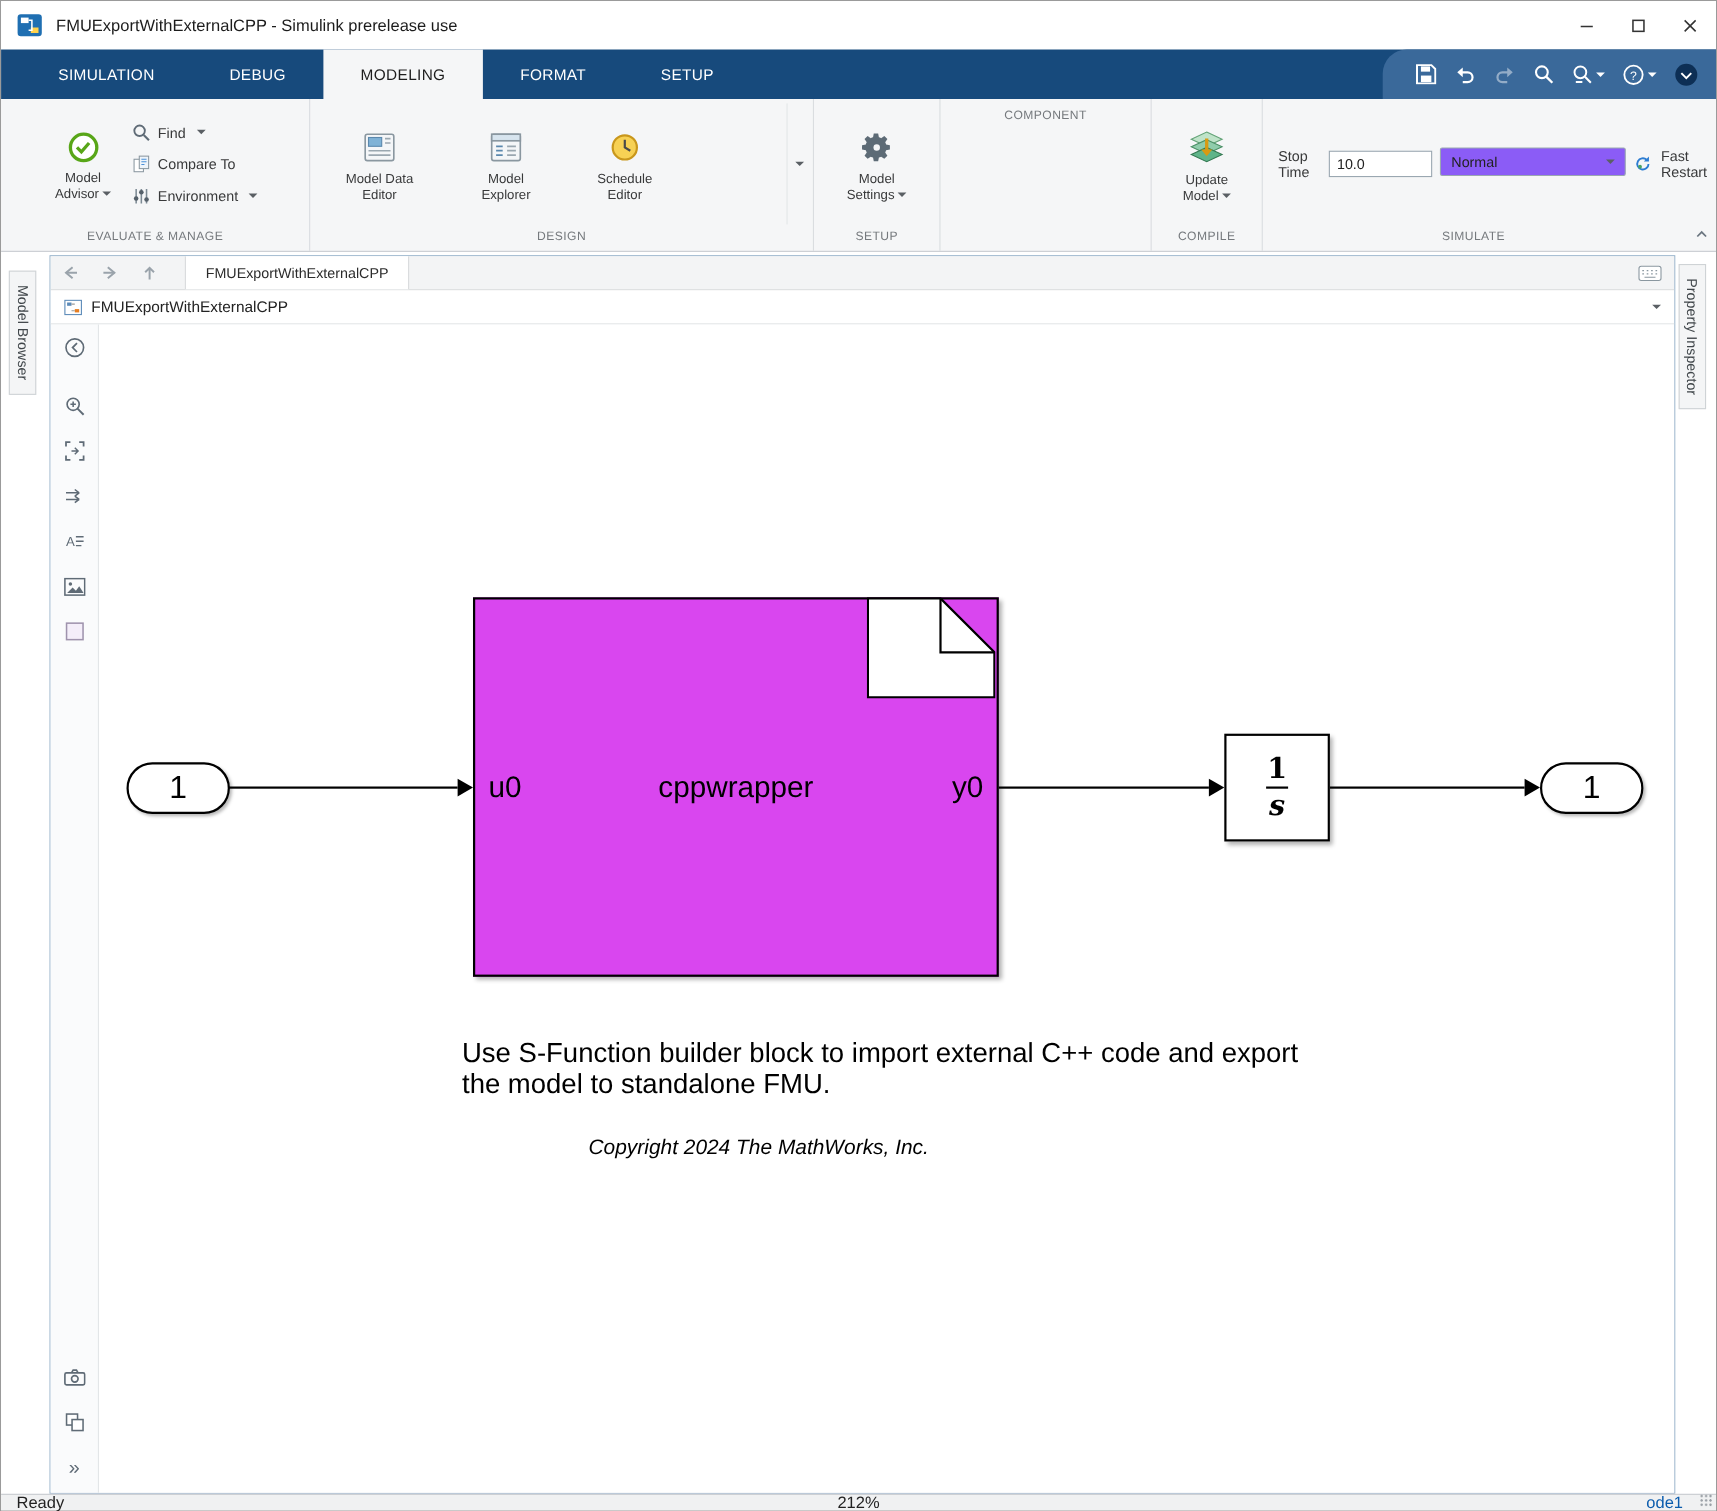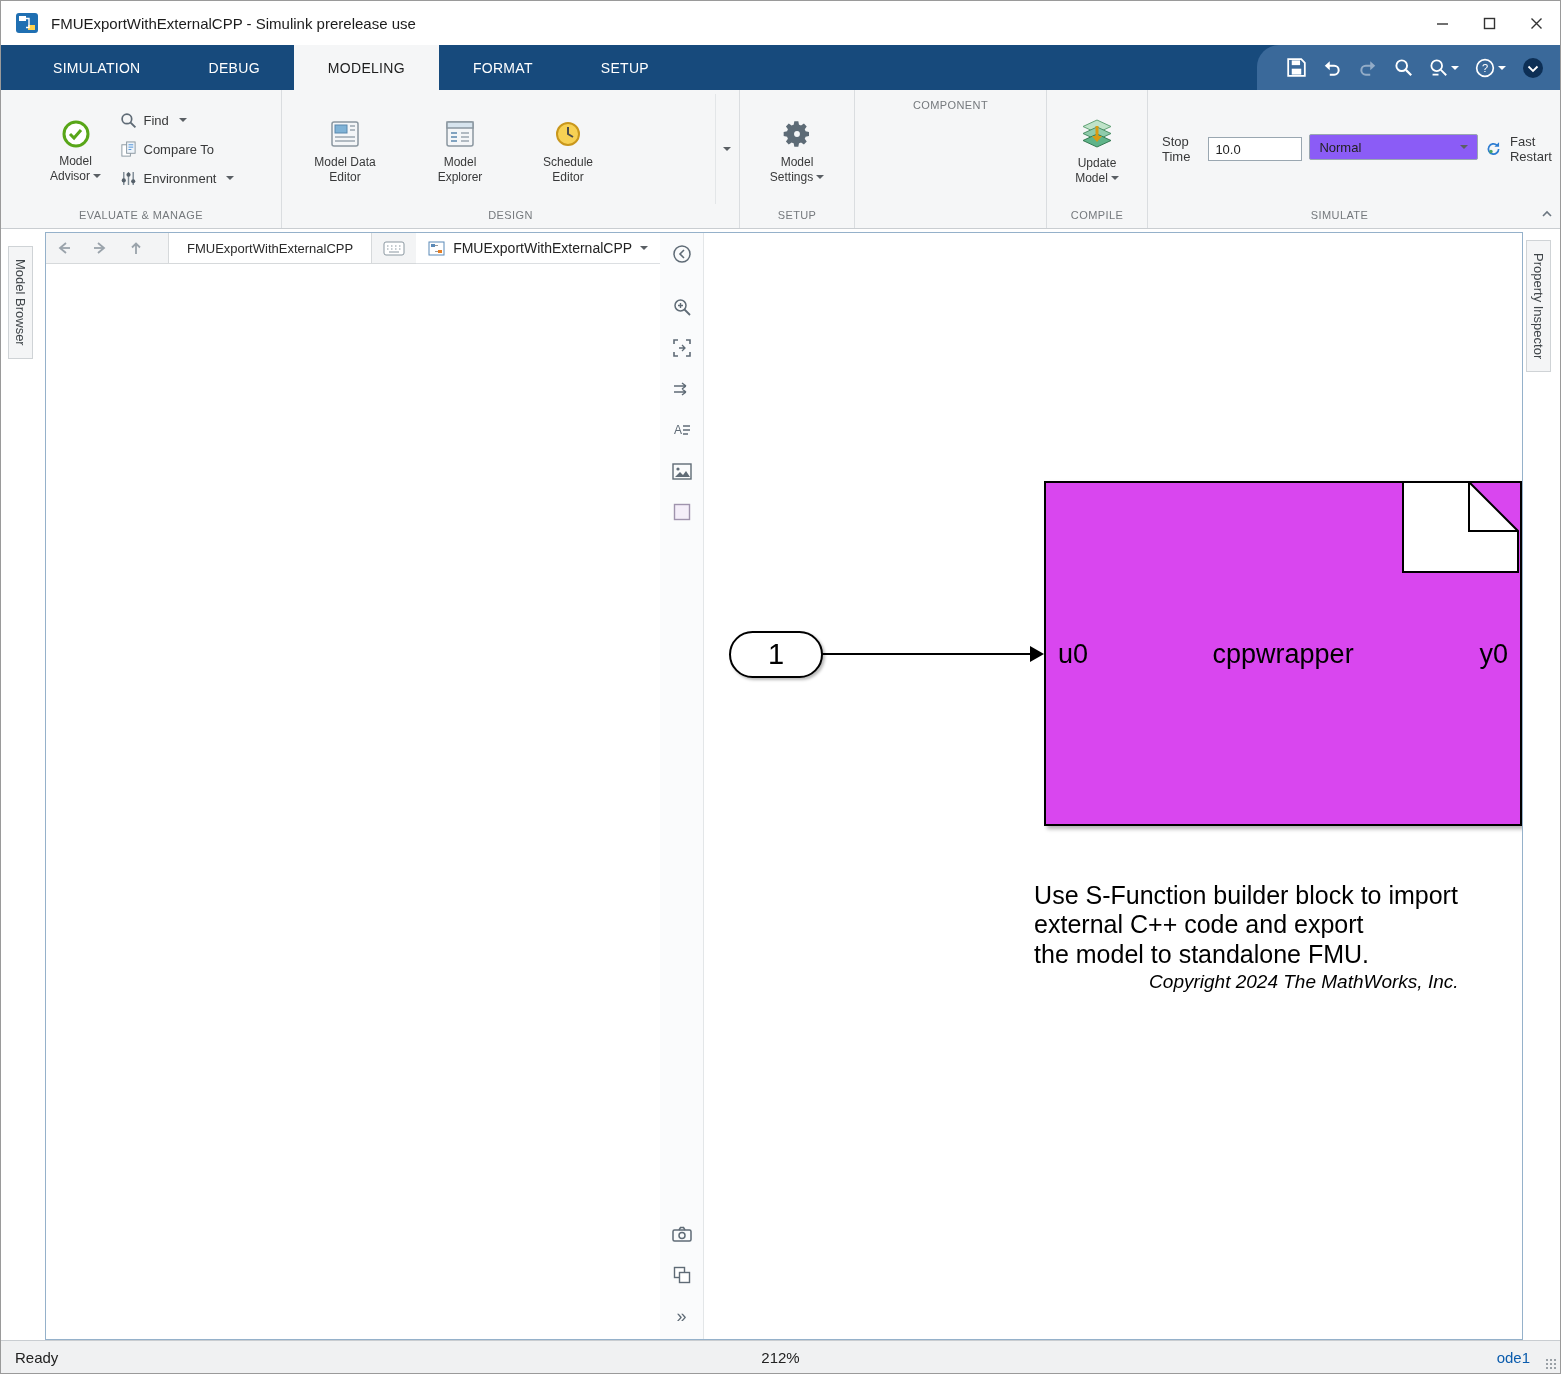--- a/index.html
+++ b/index.html
@@ -45,21 +45,21 @@
   .ribbon-collapse { position:absolute; right:6px; bottom:4px; }
 
   
   .workspace { flex:1; display:flex; min-height:0; background:#fff; padding-top:3px; }
   .gutter-left { width:44px; position:relative; }
   .gutter-right { width:37px; position:relative; }
   .vtab { position:absolute; writing-mode:vertical-rl; font-size:13px; color:#3f4549; background:#f4f5f6; border:1px solid #cfd3d6; padding:12px 4px; white-space:nowrap; }
   .vtab-left { top:14px; left:7px; }
   .vtab-right { top:8px; left:3px; }
 
-  .editor { flex:1; border:1px solid #95b1ca; display:flex; flex-direction:row; min-width:0; background:#fff; }
+  .editor { flex:1; border:1px solid #95b1ca; display:flex; flex-direction:column; min-width:0; background:#fff; }
   .doc-tabbar { height:31px; background:#f3f4f5; border-bottom:1px solid #d6d9db; display:flex; align-items:stretch; flex:0 0 auto; }
   .navbtn { width:36px; display:flex; align-items:center; justify-content:center; }
   .doctab { display:flex; align-items:center; padding:0 18px; background:#fff; border-left:1px solid #d6d9db; border-right:1px solid #d6d9db; font-size:13px; color:#2b2b2b; margin-left:14px; }
   .doc-spacer { flex:1; }
   .kbd-btn { width:44px; display:flex; align-items:center; justify-content:center; }
 
   .breadcrumb { height:31px; background:#fff; border-bottom:1px solid #dcdfe2; display:flex; align-items:center; gap:8px; padding:0 12px; font-size:14px; color:#232323; flex:0 0 auto; }
   .breadcrumb .bc-caret { margin-left:auto; }
 
   .editor-body { flex:1; display:flex; min-height:0; }
@@ -82,21 +82,21 @@
   .page-fold { position:absolute; top:-2px; right:1px; }
   .integrator { position:absolute; left:1023px; top:372px; width:96px; height:98px; background:#fff; border:2px solid #000; box-shadow:3px 3px 4px rgba(0,0,0,.3); display:flex; align-items:center; justify-content:center; }
   .fraction { display:flex; flex-direction:column; align-items:center; font-family:"DejaVu Serif", serif; font-weight:bold; color:#000; }
   .fraction .num { font-size:26px; line-height:1; }
   .fraction .bar { width:20px; height:2px; background:#000; margin:3px 0; }
   .fraction .den { font-size:26px; font-style:italic; line-height:1; }
   .annotation { position:absolute; left:330px; top:648px; font-size:25px; color:#000; line-height:1.17; }
   .copyright { position:absolute; left:445px; top:738px; font-size:19px; font-style:italic; color:#000; }
 
   
-  .statusbar { height:33px; background:#f0f1f2; border-top:1px solid #c9cdd1; display:flex; align-items:center; padding:0 14px; font-size:15px; color:#222; position:relative; flex:0 0 auto; }
+  .statusbar { height:15px; background:#f0f1f2; border-top:1px solid #c9cdd1; display:flex; align-items:center; padding:0 14px; font-size:15px; color:#222; position:relative; flex:0 0 auto; }
   .status-zoom { position:absolute; left:50%; transform:translateX(-50%); }
   .status-solver { margin-left:auto; color:#0b5cad; margin-right:16px; }
   .grip { position:absolute; right:3px; bottom:3px; width:12px; height:12px;
           background-image:radial-gradient(#9aa0a6 1px, transparent 1.2px); background-size:4px 4px; }
 </style>
 </head>
 <body>
 
 <div class="window">
 

